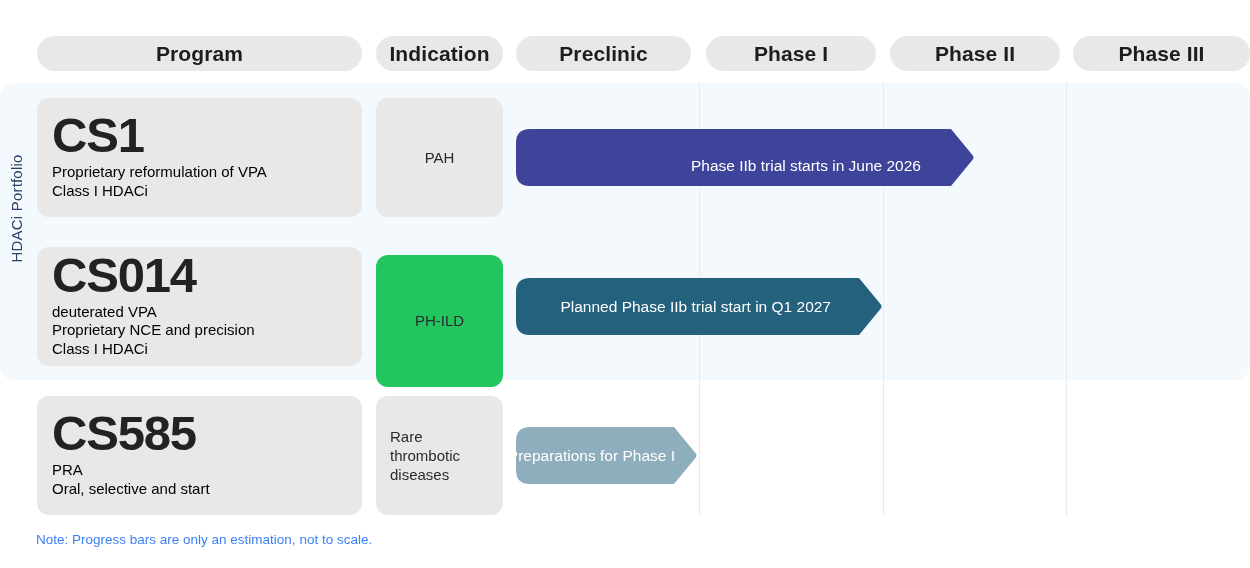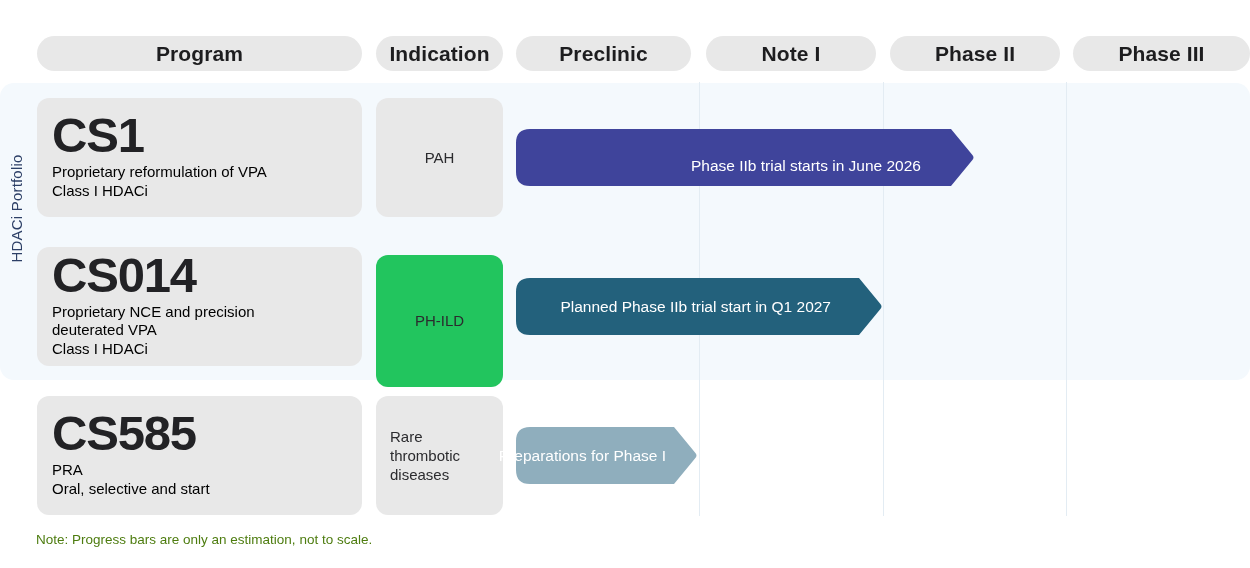--- a/index.html
+++ b/index.html
@@ -154,41 +154,41 @@
     position: absolute;
     inset: 0;
     z-index: 1;
   }
 
   
   .note {
     position: absolute;
     left: 36px;
     top: 532px;
-    color: #4d7c0f;
+    color: #3b82f6;
     font-size: 13.5px;
     z-index: 3;
   }
 </style>
 </head>
 <body>
 
 <div id="stage">
 
   <div class="portfolio-panel"></div>
 
   <div class="grid-line g1"></div>
   <div class="grid-line g2"></div>
   <div class="grid-line g3"></div>
 
   <div class="header-row" id="header-row">
       <div class="pill" style="left: 37px; width: 325px; background: rgb(232, 232, 232);">Program</div>
       <div class="pill" style="left: 376px; width: 127px; background: rgb(232, 232, 232);">Indication</div>
       <div class="pill" style="left: 516px; width: 175px; background: rgb(232, 232, 232);">Preclinic</div>
-      <div class="pill" style="left: 706px; width: 170px; background: rgb(232, 232, 232);">Note I</div>
+      <div class="pill" style="left: 706px; width: 170px; background: rgb(232, 232, 232);">Phase I</div>
       <div class="pill" style="left: 890px; width: 170px; background: rgb(232, 232, 232);">Phase II</div>
       <div class="pill" style="left: 1073px; width: 177px; background: rgb(232, 232, 232);">Phase III</div>
     </div>
 
   <div class="portfolio-label">
     <span>HDACi Portfolio</span>
   </div>
 
   <div id="rows-host">
       <div class="card program-card" style="top: 98px; height: 119px; background: rgb(232, 232, 232);">
@@ -200,22 +200,22 @@
         <div class="ind-text">PAH</div>
       </div>
       <div class="bar" style="left: 516px; top: 129px; width: 459px; height: 73px; justify-content: flex-end; padding-right: 54px;">
         <svg class="bar-shape" viewBox="0 0 459 57" preserveAspectRatio="none" width="459" height="57">
           <path d="M 14 0 L 435 0 L 456 25.5 Q 459 28.5 456 31.5 L 435 57 L 14 57 Q 0 57 0 43 L 0 14 Q 0 0 14 0 Z" fill="#3f449b"></path>
         </svg>
         <span class="bar-label">Phase IIb trial starts in June 2026</span>
       </div>
       <div class="card program-card" style="top: 247px; height: 119px; background: rgb(232, 232, 232);">
         <div class="program-code sz-lg">CS014</div>
+        <div class="program-desc">deuterated VPA</div>
         <div class="program-desc">Proprietary NCE and precision</div>
-        <div class="program-desc">deuterated VPA</div>
         <div class="program-desc">Class I HDACi</div>
       </div>
       <div class="card indication-card center" style="top: 247px; height: 132px; background: #22c55e; margin-top: 8px;">
         <div class="ind-text">PH-ILD</div>
       </div>
       <div class="bar" style="left: 516px; top: 278px; width: 367px; height: 57px; justify-content: flex-end; padding-right: 52px;">
         <svg class="bar-shape" viewBox="0 0 367 57" preserveAspectRatio="none" width="367" height="57">
           <path d="M 14 0 L 343 0 L 364 25.5 Q 367 28.5 364 31.5 L 343 57 L 14 57 Q 0 57 0 43 L 0 14 Q 0 0 14 0 Z" fill="#23617c"></path>
         </svg>
         <span class="bar-label">Planned Phase IIb trial start in Q1 2027</span>
@@ -223,21 +223,21 @@
       <div class="card program-card" style="top: 396px; height: 119px; background: rgb(232, 232, 232);">
         <div class="program-code sz-lg">CS585</div>
         <div class="program-desc">PRA</div>
         <div class="program-desc">Oral, selective and start</div>
       </div>
       <div class="card indication-card left" style="top: 396px; height: 119px; background: rgb(232, 232, 232);">
         <div class="ind-text">Rare</div>
         <div class="ind-text">thrombotic</div>
         <div class="ind-text">diseases</div>
       </div>
-      <div class="bar" style="left: 516px; top: 427px; width: 182px; height: 57px; justify-content: flex-end; padding-right: 32px;">
+      <div class="bar" style="left: 516px; top: 427px; width: 182px; height: 57px; justify-content: flex-end; padding-right: 23px;">
         <svg class="bar-shape" viewBox="0 0 182 57" preserveAspectRatio="none" width="182" height="57">
           <path d="M 14 0 L 158 0 L 179 25.5 Q 182 28.5 179 31.5 L 158 57 L 14 57 Q 0 57 0 43 L 0 14 Q 0 0 14 0 Z" fill="#8faebd"></path>
         </svg>
         <span class="bar-label">Preparations for Phase I</span>
       </div>
     </div>
 
   <div class="note">Note: Progress bars are only an estimation, not to scale.</div>
 
 </div>

